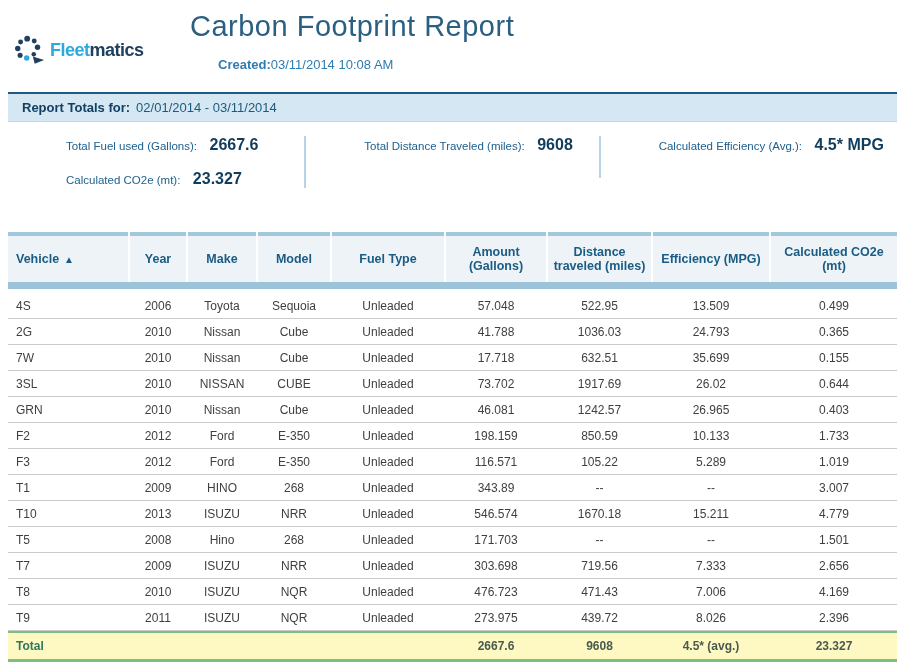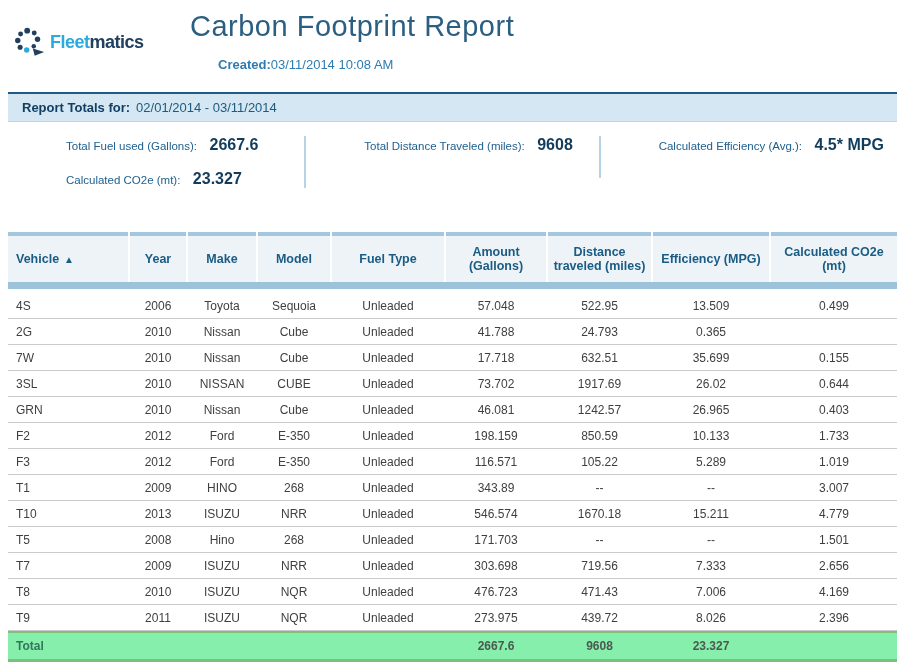--- a/index.html
+++ b/index.html
@@ -6,21 +6,21 @@
   html,body { background:#ffffff; }
   body {
     width:905px; height:665px; overflow:hidden;
     font-family:"Liberation Sans","DejaVu Sans",sans-serif;
     position:relative;
   }
   .page { padding:0 8px; }
 
   
   .page-header { display:flex; align-items:flex-start; padding-top:10px; }
-  .logo { display:flex; align-items:center; margin:16px 0 0 6px; width:176px; }
+  .logo { display:flex; align-items:center; margin:24px 0 0 6px; width:176px; }
   .logo svg { display:block; margin-right:4px; }
   .logo-text { font-size:18px; font-weight:bold; letter-spacing:-0.5px; }
   .logo-fleet { color:#2caade; }
   .logo-matics { color:#21405f; }
   .title-block { margin-left:0; }
   .report-title { font-size:29px; font-weight:normal; color:#2b5f82; letter-spacing:0.5px; }
   .created-line { margin-top:14px; font-size:13px; color:#2e7cb0;margin-left:28px; }
   .created-line .lbl { font-weight:bold; }
 
   
@@ -65,21 +65,21 @@
   .sort-arrow { font-size:10px; margin-left:5px; color:#1a5c84; }
   .header-bar { height:7px; background:#9cc3d9; }
   .tbody { margin-top:4px; }
   .tbody .tr { border-bottom:1px solid #cacaca; }
   .td {
     height:25px; display:flex; align-items:center; justify-content:center;
     font-size:12px; color:#3f3f3f;
   }
   .td.first { justify-content:flex-start; padding-left:8px; }
   .total-row {
-    background:#86efac;
+    background:#fef9c3;
     border-top:2px solid #7cc07c;
     border-bottom:3px solid #7cc07c;
   }
   .total-row .td { font-weight:bold; color:#4b5a51; height:26px; }
   .total-row .td.first { color:#31775b; }
 </style>
 </head>
 <body>
 
 <div class="page">
@@ -184,20 +184,21 @@
           <div class="td">13.509</div>
           <div class="td">0.499</div>
         </div>
         <div class="grid-row tr">
           <div class="td first">2G</div>
           <div class="td">2010</div>
           <div class="td">Nissan</div>
           <div class="td">Cube</div>
           <div class="td">Unleaded</div>
           <div class="td">41.788</div>
+          <div class="td">1036.03</div>
           <div class="td">24.793</div>
           <div class="td">0.365</div>
         </div>
         <div class="grid-row tr">
           <div class="td first">7W</div>
           <div class="td">2010</div>
           <div class="td">Nissan</div>
           <div class="td">Cube</div>
           <div class="td">Unleaded</div>
           <div class="td">17.718</div>
@@ -317,17 +318,18 @@
         </div>
       </div>
     <div class="grid-row total-row">
         <div class="td first">Total</div>
         <div class="td"></div>
         <div class="td"></div>
         <div class="td"></div>
         <div class="td"></div>
         <div class="td">2667.6</div>
         <div class="td">9608</div>
+        <div class="td">4.5* (avg.)</div>
         <div class="td">23.327</div>
       </div>
   </div>
 
 </div>
 
 </body></html>

